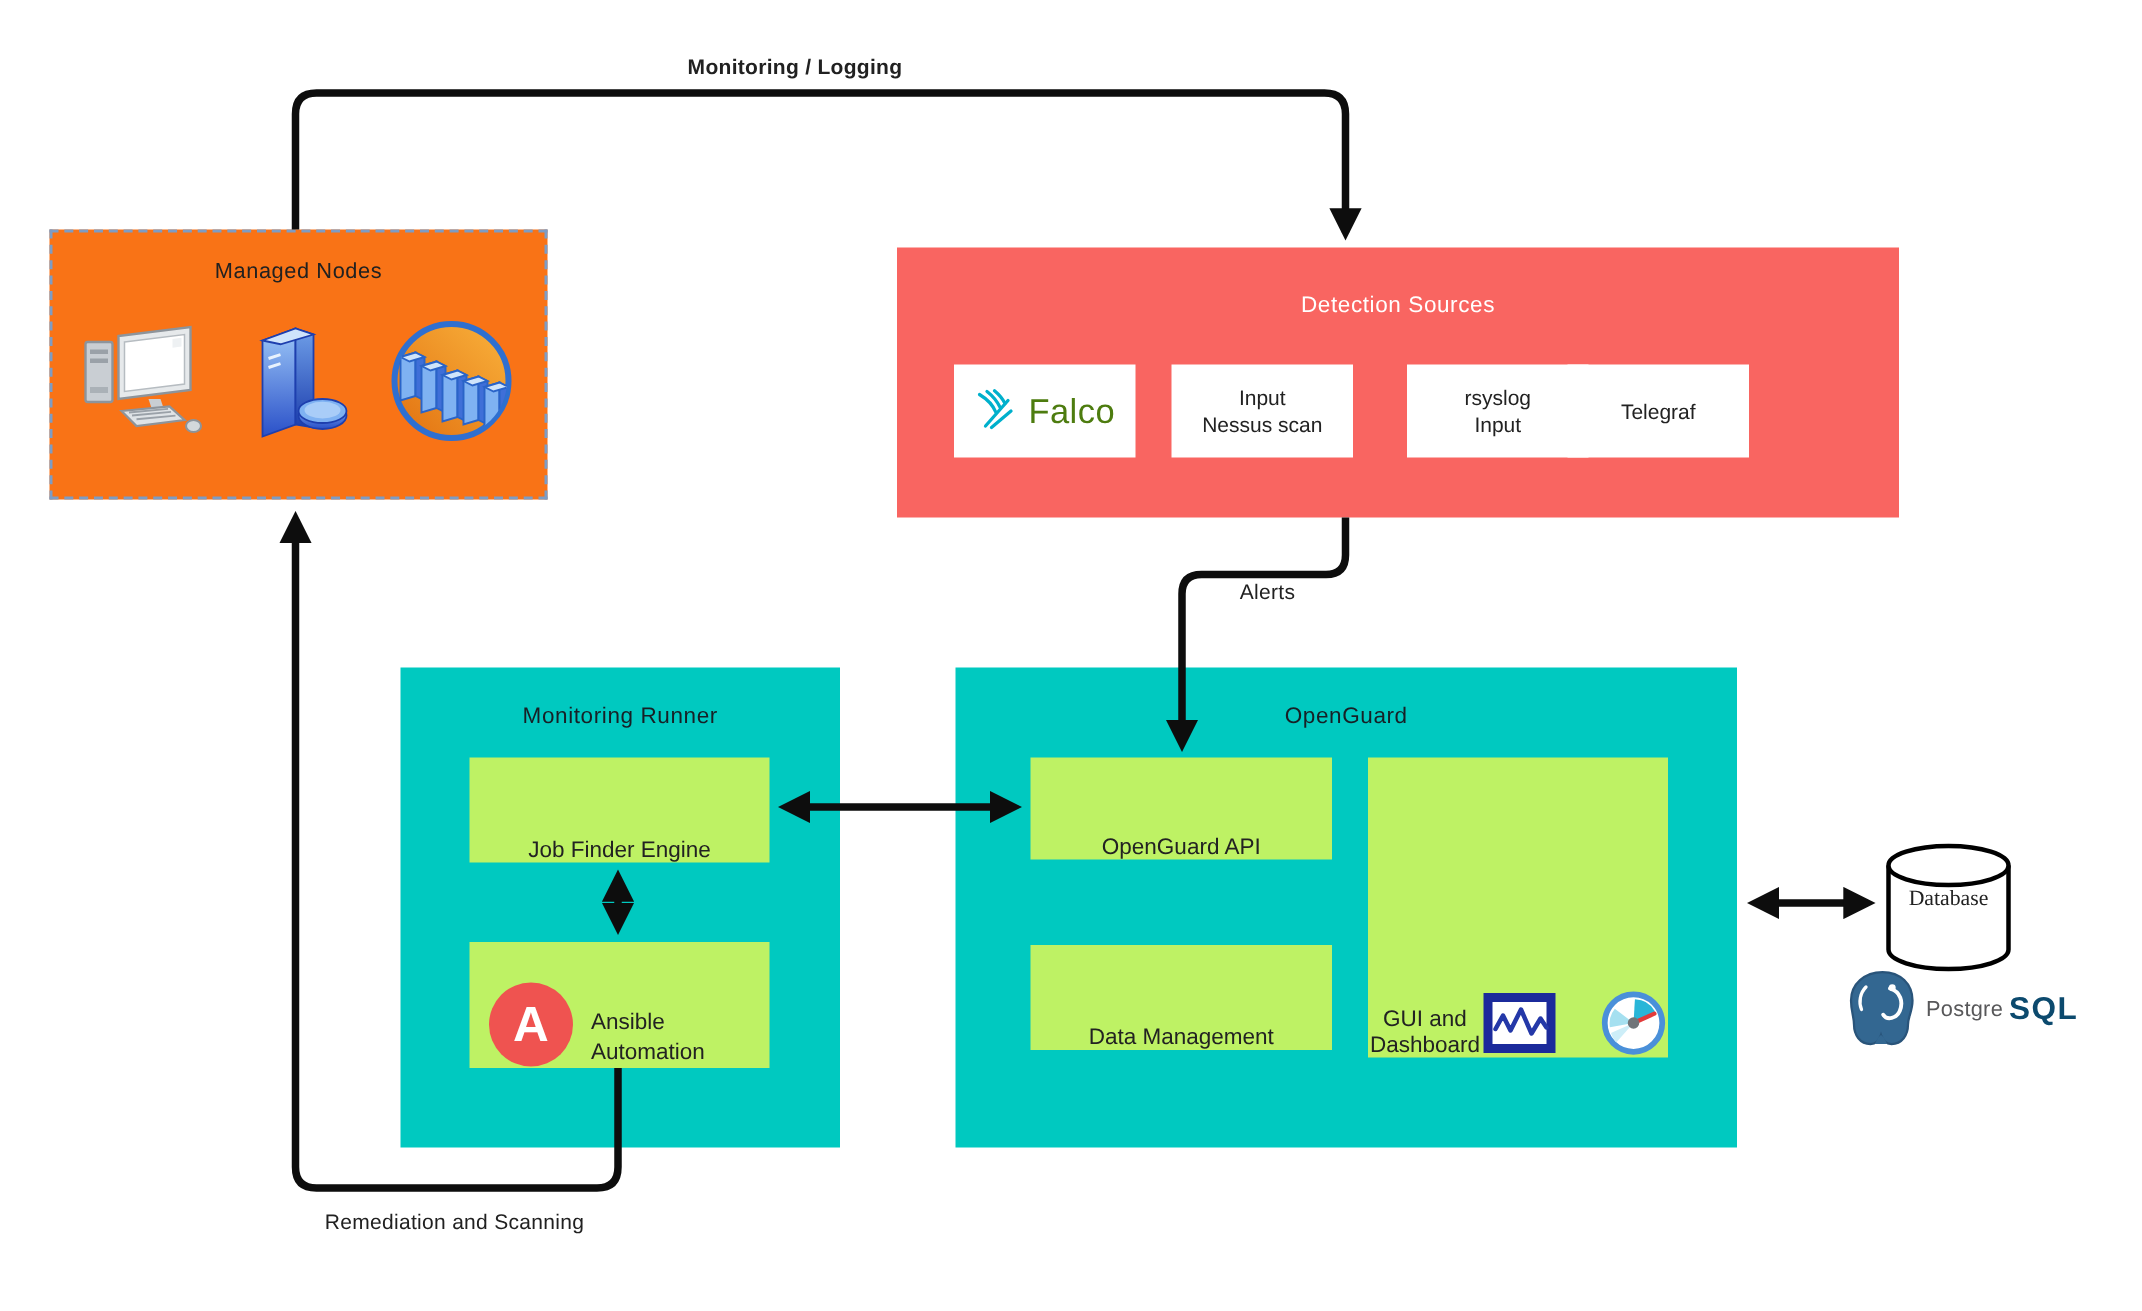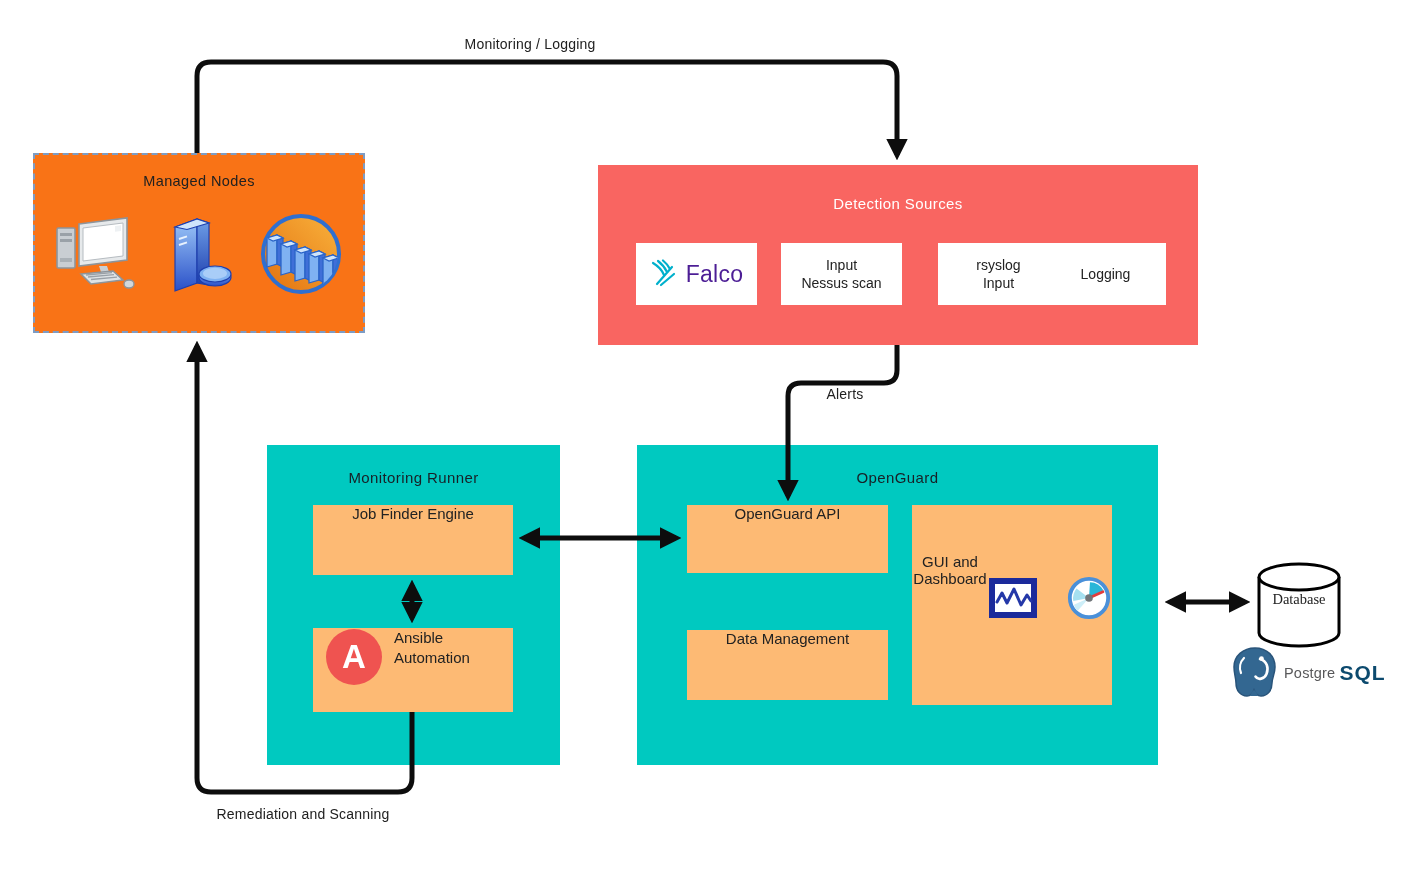--- a/index.html
+++ b/index.html
@@ -19,46 +19,46 @@
     position:absolute; top:18px; left:0; width:100%;
     text-align:center; font-size:14.5px; letter-spacing:.4px; color:#212121;
   }
   #managed-nodes .mn-icons {
     position:absolute; top:44px; left:0; width:100%; height:110px;
     display:flex; align-items:center; justify-content:center; gap:24px;
   }
 
   
   #detection-sources {
-    left:598px; top:165px; width:600px; height:180px;
+    left:598px; top:165px; width:668px; height:180px;
     background:#f96561; z-index:2;text-decoration:underline;
   }
   #detection-sources .ds-title {
     position:absolute; top:30px; left:0; width:100%;
     text-align:center; color:#ffffff; font-size:15px; letter-spacing:.4px; font-weight:500;
   }
   .chip {
     position:absolute; top:78px; width:121px; height:62px; background:#ffffff;
     display:flex; flex-direction:column; align-items:center; justify-content:center;
     font-size:14px; line-height:18px; color:#222; text-align:center;
   }
   .chip.falco { flex-direction:row; gap:6px; }
-  .falco-text { color:#4c1d95; font-size:23px; font-weight:500; letter-spacing:.3px; }
+  .falco-text { color:#4d7c0f; font-size:23px; font-weight:500; letter-spacing:.3px; }
 
   
   .teal-box { background:#00c9c0; z-index:2; }
   #openguard-runner { left:267px; top:445px; width:293px; height:320px; }
   #openguard { left:637px; top:445px; width:521px; height:320px;padding-left:18px; }
   .teal-title {
     position:absolute; top:24px; left:0; width:100%;
     text-align:center; font-size:15px; letter-spacing:.4px; color:#172026; font-weight:500;
   }
   .white-node {
-    position:absolute; background:#fdba74;
-    display:flex; align-items:flex-start; justify-content:center;
+    position:absolute; background:#bef264;
+    display:flex; align-items:flex-end; justify-content:center;
     font-size:15px; color:#222; text-align:center;
   }
   #job-finder   { left:46px;  top:60px;  width:200px; height:70px; }
   #ansible-node { left:46px;  top:183px; width:200px; height:84px;
                   justify-content:flex-start; padding-left:12px; gap:11px; text-align:left; }
   #ansible-node .ans-lines { font-size:15px; line-height:20px; color:#222; }
   #og-api  { left:50px;  top:60px;  width:201px; height:68px; }
   #og-data { left:50px;  top:185px; width:201px; height:70px; }
   #og-gui  { left:275px; top:60px;  width:200px; height:200px;
              flex-direction:row; justify-content:flex-start; padding-top:48px; }
@@ -70,21 +70,21 @@
     position:absolute; top:30px; left:0; width:100%; text-align:center;
     font-size:14.5px; color:#222;font-family:Liberation Serif, serif;
   }
   #postgres { left:1230px; top:643px; width:190px; height:60px; z-index:2;
               display:flex; align-items:center; gap:4px; }
   .pg-name { color:#58585a; font-size:14.5px; letter-spacing:.2px; }
   .pg-sql  { color:#0c4a6e; font-size:21px; font-weight:700; letter-spacing:1px; }
 
   
   .conn-label { z-index:6; font-size:14px; color:#212121; text-align:center; letter-spacing:.2px; }
-  #lbl-monitoring { left:380px; top:36px;  width:300px; }
+  #lbl-monitoring { left:380px; top:36px;  width:300px;font-weight:bold; }
   #lbl-alerts     { left:795px; top:386px; width:100px; }
   #lbl-remediation{ left:158px; top:806px; width:290px; }
 
   
   #connectors { position:absolute; left:0; top:0; width:1428px; height:874px;
                 z-index:5; pointer-events:none; }
 </style>
 </head>
 <body>
 
@@ -182,21 +182,21 @@
     </div>
     <div class="chip" style="left:183px;">
       <span>Input</span>
       <span>Nessus scan</span>
     </div>
     <div class="chip" style="left:308px;margin-left:32px;">
       <span>rsyslog</span>
       <span>Input</span>
     </div>
     <div class="chip" style="left:447px;">
-      <span>Logging</span>
+      <span>Telegraf</span>
     </div>
   </div>
 
   <div id="openguard-runner" class="abs teal-box">
     <div class="teal-title">Monitoring Runner</div>
     <div id="job-finder" class="white-node">
       <span>Job Finder Engine</span>
     </div>
     <div id="ansible-node" class="white-node">
       <svg width="58" height="58" viewBox="0 0 58 58">

